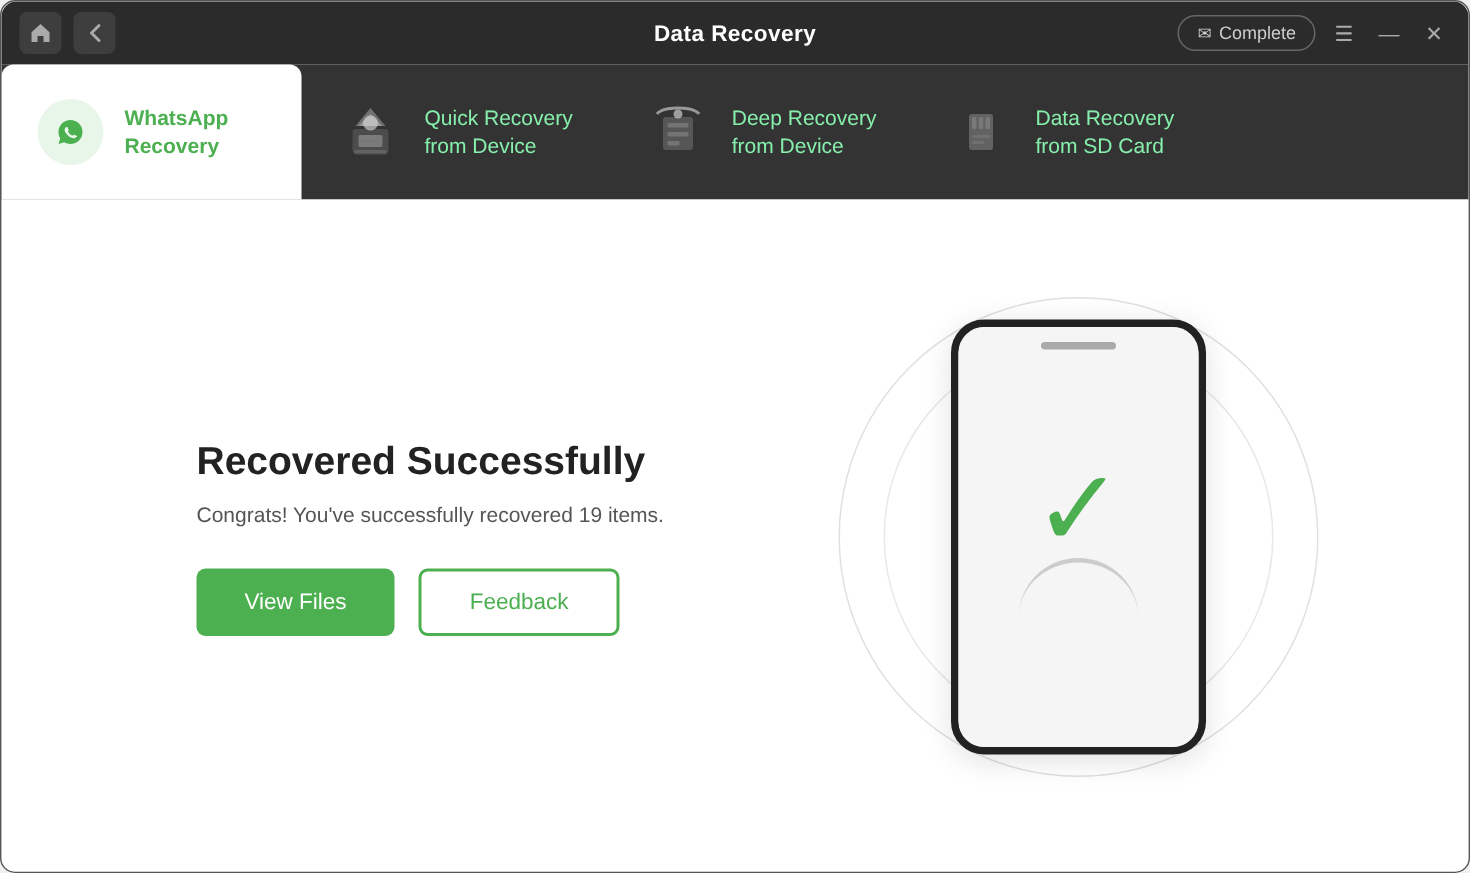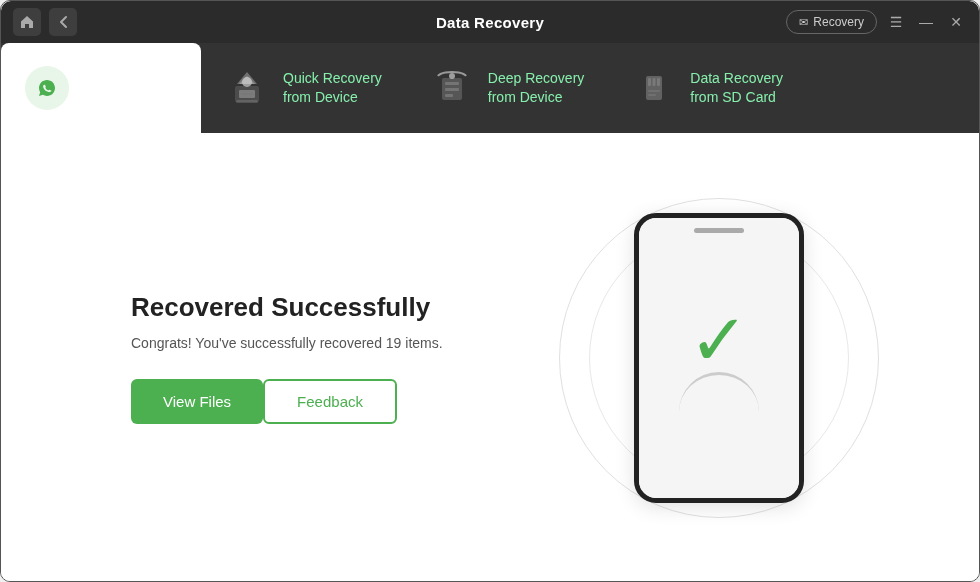--- a/index.html
+++ b/index.html
@@ -159,20 +159,21 @@
       color: #222;
       margin-bottom: 12px;
     }
     .success-subtitle {
       font-size: 14px;
       color: #555;
       margin-bottom: 28px;
     }
     .success-buttons {
       display: flex;
+      gap: 16px;
     }
     .btn-view-files {
       background: #4caf50;
       color: #fff;
       border: none;
       border-radius: 6px;
       padding: 12px 32px;
       font-size: 15px;
       font-weight: 500;
       cursor: pointer;
@@ -281,37 +282,38 @@
     <div class="title-bar-icon-btn">
       <svg width="10" height="14" viewBox="0 0 10 14" fill="none">
         <path d="M8 2L3 7L8 12" stroke="#aaa" stroke-width="2" stroke-linecap="round" stroke-linejoin="round"></path>
       </svg>
     </div>
   </div>
   <div class="title-bar-center">Data Recovery</div>
   <div class="title-bar-right">
     <button class="feedback-btn">
       <span class="mail-icon">✉</span>
-      <span>Recovery</span>
+      <span>Complete</span>
     </button>
     <div class="window-btn">☰</div>
     <div class="window-btn">—</div>
     <div class="window-btn">✕</div>
   </div>
 </div>
 
 <div class="nav-tabs">
 
   <div class="nav-tab active">
     <div class="phone-circle">
       <svg width="26" height="26" viewBox="0 0 26 26" fill="none">
         <circle cx="13" cy="13" r="12" fill="#e8f5e9"></circle>
         <path d="M13 5C8.58 5 5 8.58 5 13c0 1.56.43 3.02 1.17 4.27L5 21l3.85-1.14C10.03 20.58 11.48 21 13 21c4.42 0 8-3.58 8-8s-3.58-8-8-8zm3.95 11.15c-.17.47-.98.9-1.35.95-.34.05-.78.07-1.25-.08-.29-.09-.65-.21-1.12-.41-1.97-.85-3.25-2.83-3.35-2.96-.1-.13-.8-1.07-.8-2.04s.5-1.44.68-1.64c.18-.2.39-.25.52-.25h.37c.12 0 .28-.05.44.33l.62 1.51c.05.12.08.26.01.4l-.23.42c-.05.1-.1.2-.04.4.26.65.69 1.22 1.19 1.66.51.44 1.1.73 1.71.88.19.05.33.04.45-.06l.32-.38c.12-.15.25-.12.42-.06l1.46.69c.17.08.28.12.33.19.04.07.04.41-.14.88z" fill="#4caf50"></path>
       </svg>
     </div>
+    <div class="tab-label">WhatsApp<br>Recovery</div>
   </div>
 
   <div class="nav-tab">
     <div class="tab-icon">
       <svg width="40" height="40" viewBox="0 0 40 40" fill="none">
         <rect x="8" y="18" width="24" height="16" rx="2" fill="#888" opacity="0.3"></rect>
         <rect x="12" y="22" width="16" height="8" rx="1" fill="#aaa" opacity="0.5"></rect>
         <polygon points="20,4 30,16 10,16" fill="#999" opacity="0.6"></polygon>
         <polygon points="20,8 28,16 12,16" fill="#bbb" opacity="0.5"></polygon>
         <circle cx="20" cy="14" r="5" fill="#ccc" opacity="0.7"></circle>

